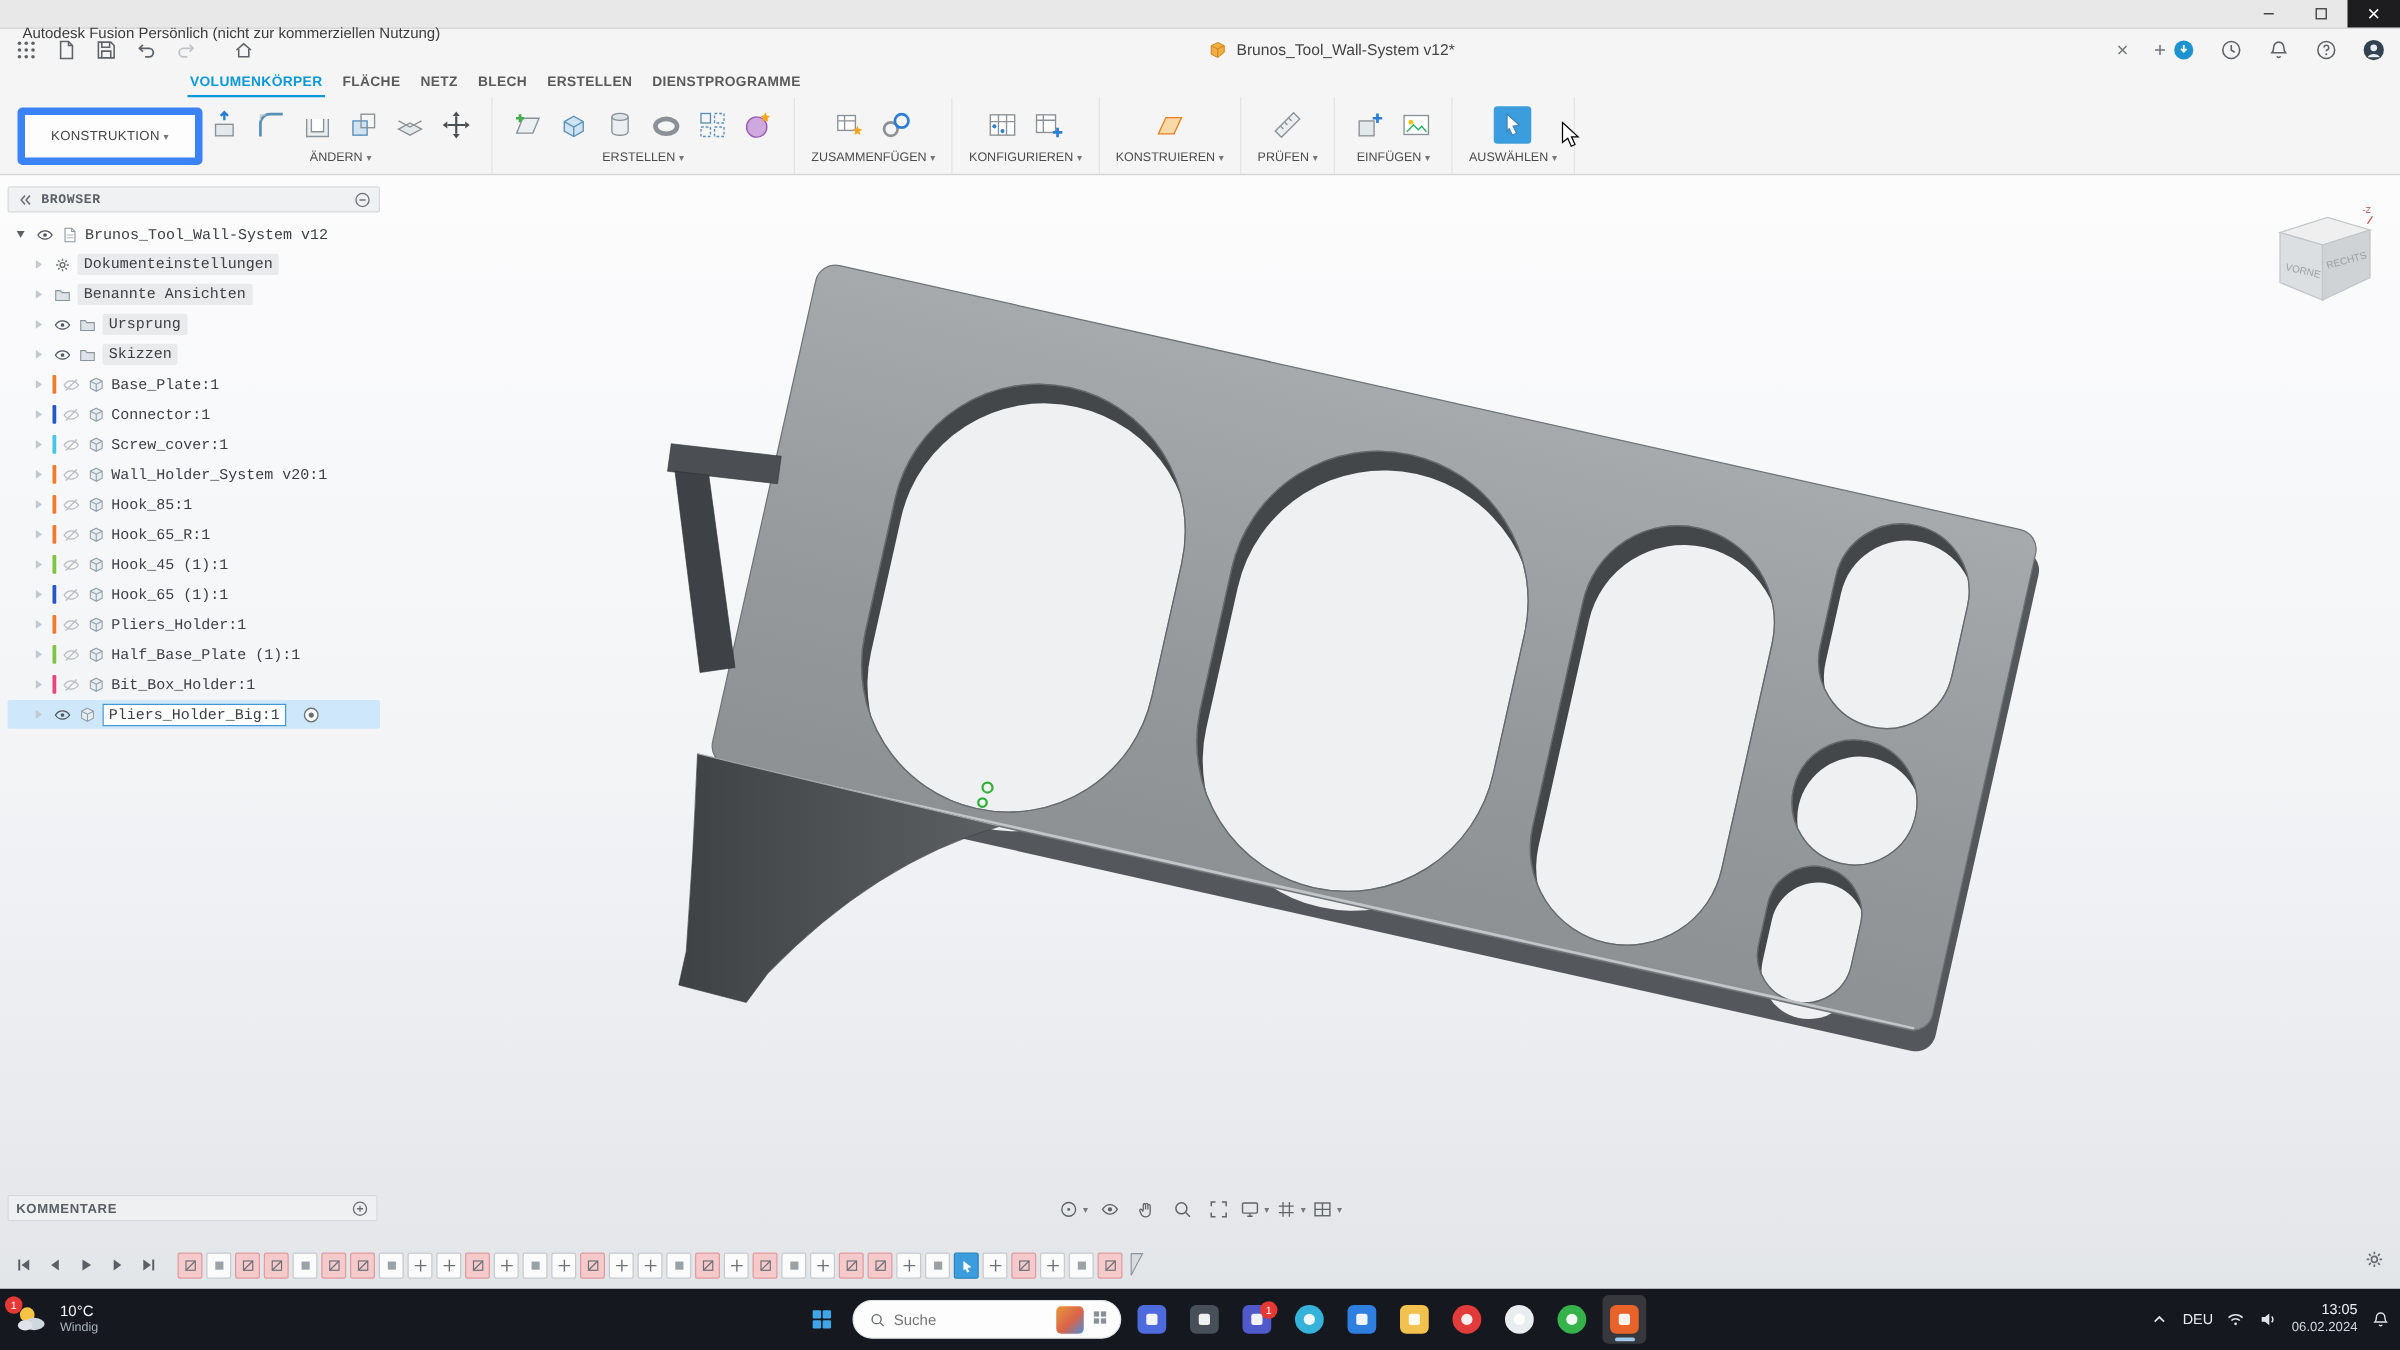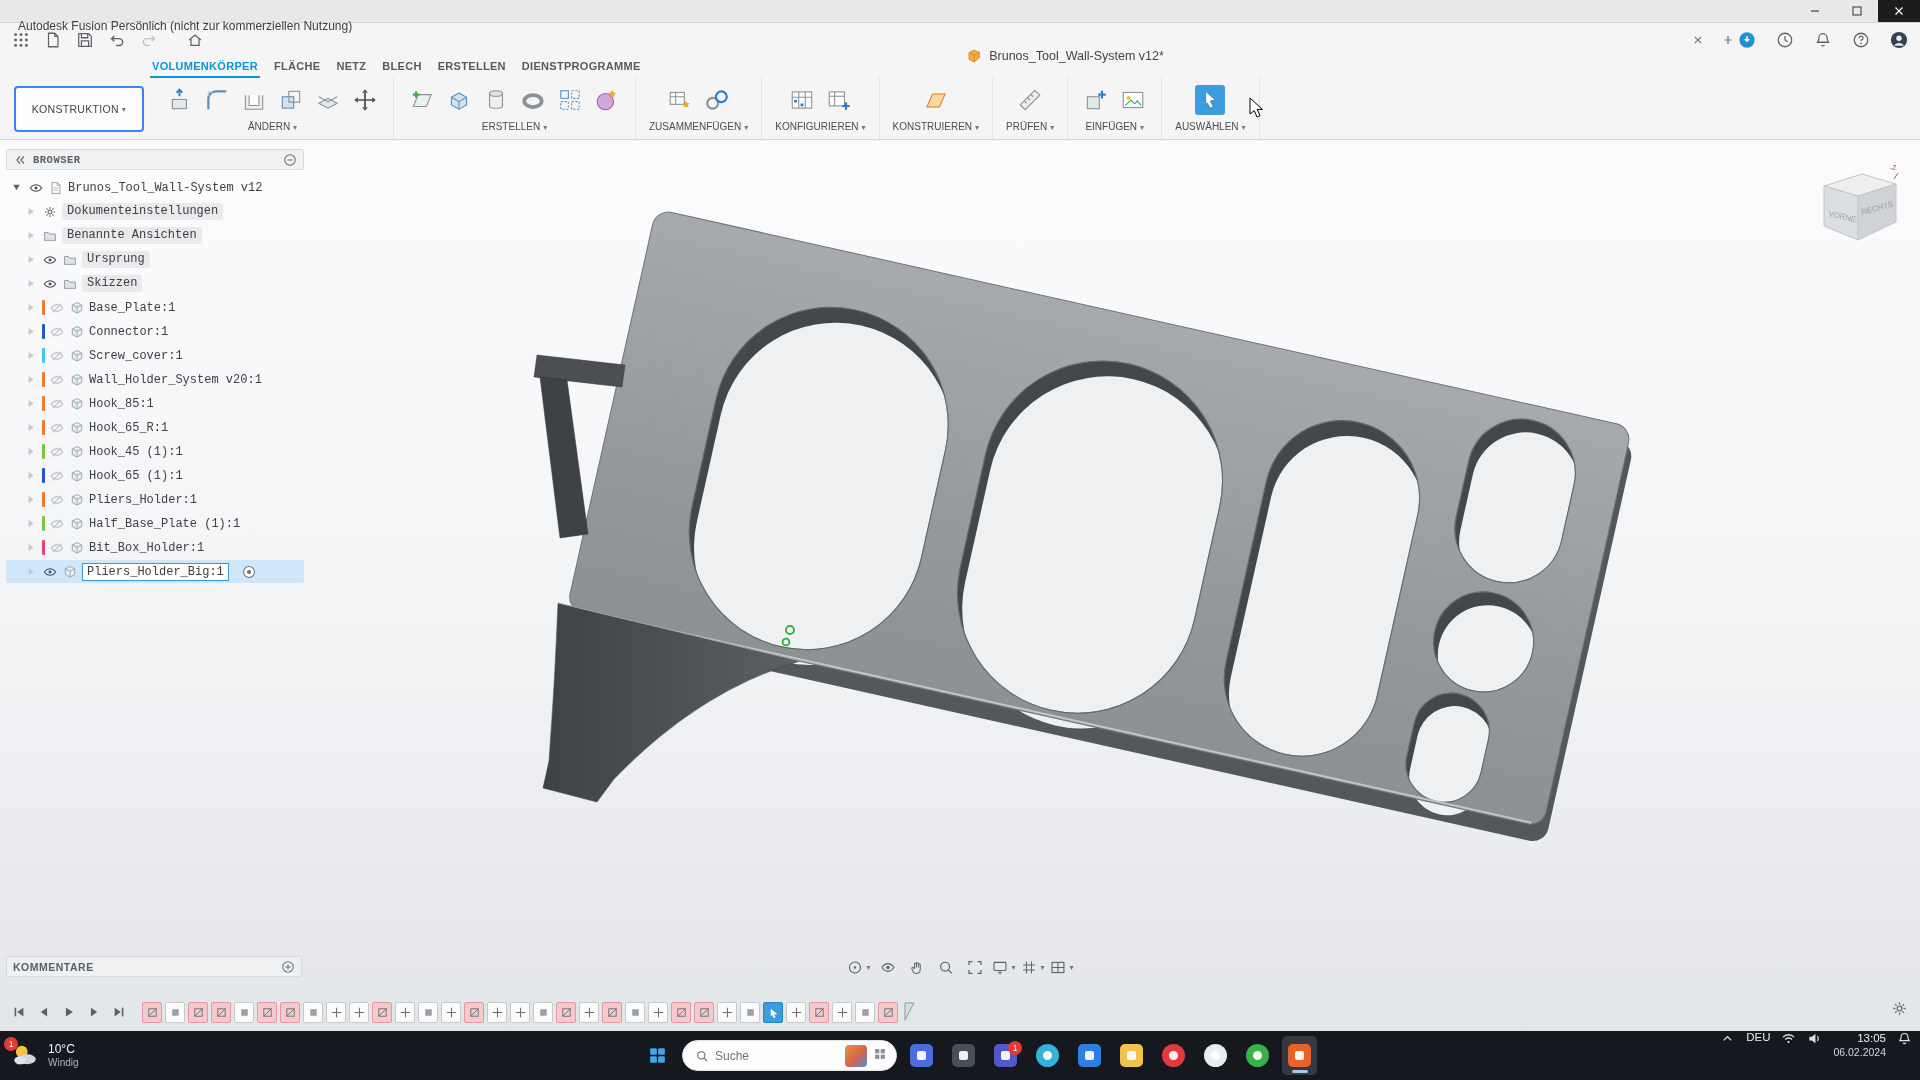--- a/index.html
+++ b/index.html
@@ -15,39 +15,39 @@
   .win-btn{width:42px;height:100%;display:flex;align-items:center;justify-content:center;cursor:default;}
   .win-btn svg{width:12px;height:12px;}
   .win-close{background:#1d1d1f;}
 
   
   #appbar{position:absolute;top:23px;left:0;right:0;height:33px;background:#f5f5f5;z-index:29;}
   #appbar-left{position:absolute;left:8px;top:0;height:100%;display:flex;align-items:center;gap:6px;}
   .abtn{width:26px;height:26px;display:flex;align-items:center;justify-content:center;border-radius:3px;}
   .abtn svg{width:18px;height:18px;}
   .abtn.gapL{margin-left:14px;}
-  .doc-tab{position:absolute;left:1065px;top:16px;height:100%;transform:translateX(-50%);
+  .doc-tab{position:absolute;left:1065px;top:0;height:100%;transform:translateX(-50%);
     display:flex;align-items:center;gap:7px;font-size:12.5px;color:#444;padding:0 14px;}
   .dt-icon svg{width:16px;height:16px;display:block;}
   .tabx{position:absolute;left:1686px;top:5px;}
   .tabp{position:absolute;left:1716px;top:5px;}
   .tabx,.tabp{width:24px;height:24px;display:flex;align-items:center;justify-content:center;}
   .tabx svg,.tabp svg{width:16px;height:16px;}
   #appbar-right{position:absolute;right:8px;top:0;height:100%;display:flex;align-items:center;gap:12px;}
 
   
   #tabrow{position:absolute;top:56px;left:150px;height:22px;display:flex;gap:12px;z-index:28;}
   .tab{font-size:11px;font-weight:bold;letter-spacing:.3px;color:#5a5a5a;height:100%;
     display:flex;align-items:center;border-bottom:2px solid transparent;padding:0 2px;}
   .tab.active{color:#0a97d5;border-bottom-color:#0a97d5;}
 
   
   #ribbon{position:absolute;top:78px;left:0;right:0;height:62px;background:#f5f5f5;
     border-bottom:1px solid #d4d4d4;z-index:28;}
-  .workspace-box{position:absolute;left:14px;top:8px;width:130px;height:46px;border:2px solid #3b82f6;
+  .workspace-box{position:absolute;left:14px;top:8px;width:148px;height:46px;border:6px solid #3b82f6;
     border-radius:4px;background:#fdfdfd;display:flex;align-items:center;justify-content:center;
     font-size:10.5px;color:#444;letter-spacing:.3px;}
   #ribbon-groups{position:absolute;left:152px;top:0;height:100%;display:flex;}
   .rgroup{display:flex;flex-direction:column;align-items:center;padding:3px 13px 0;
     border-right:1px solid #e4e4e4;}
   .ricons{display:flex;gap:7px;align-items:center;height:38px;}
   .ric{width:30px;height:30px;display:flex;align-items:center;justify-content:center;border-radius:3px;}
   .ric svg{width:26px;height:26px;}
   .ric.sel{background:#3b9ddd;}
   .rlabel{font-size:10px;color:#4c4c4c;margin-top:2px;white-space:nowrap;}
@@ -122,21 +122,21 @@
   .tapp .glyph{width:9px;height:9px;background:rgba(255,255,255,.92);border-radius:2px;}
   .tapp.circle .glyph{border-radius:50%;}
   .search-pill{width:215px;height:31px;background:#fdfdfd;border-radius:16px;border:1px solid #e2e4e7;
     display:flex;align-items:center;gap:6px;padding:0 5px 0 12px;}
   .search-pill svg{width:14px;height:14px;flex:none;}
   .search-input{border:none;outline:none;background:transparent;font-size:12px;color:#444;flex:1;
     min-width:0;font-family:inherit;}
   .search-thumb{width:22px;height:22px;border-radius:4px;flex:none;
     background:linear-gradient(135deg,#e8973a 0%,#d9634a 55%,#4a90d9 100%);}
   .search-grid{width:18px;height:18px;flex:none;display:flex;}
-  .tray{position:absolute;right:8px;top:0;bottom:0;display:flex;gap:11px;}
+  .tray{position:absolute;right:8px;top:0;bottom:0;display:flex;align-items:center;gap:11px;}
   .tray .ticon{display:flex;}
   .tray .ticon svg{width:15px;height:15px;}
   .tray-lang{font-size:11.5px;color:#e9edf2;}
   .tray-time{text-align:right;line-height:1.3;}
   .tt-time{font-size:11.5px;color:#eef2f6;}
   .tt-date{font-size:10.5px;color:#cfd6dd;}
 
   #cursor{position:absolute;left:1246px;top:97px;z-index:60;}
   #cursor svg{width:20px;height:22px;}
 </style>

